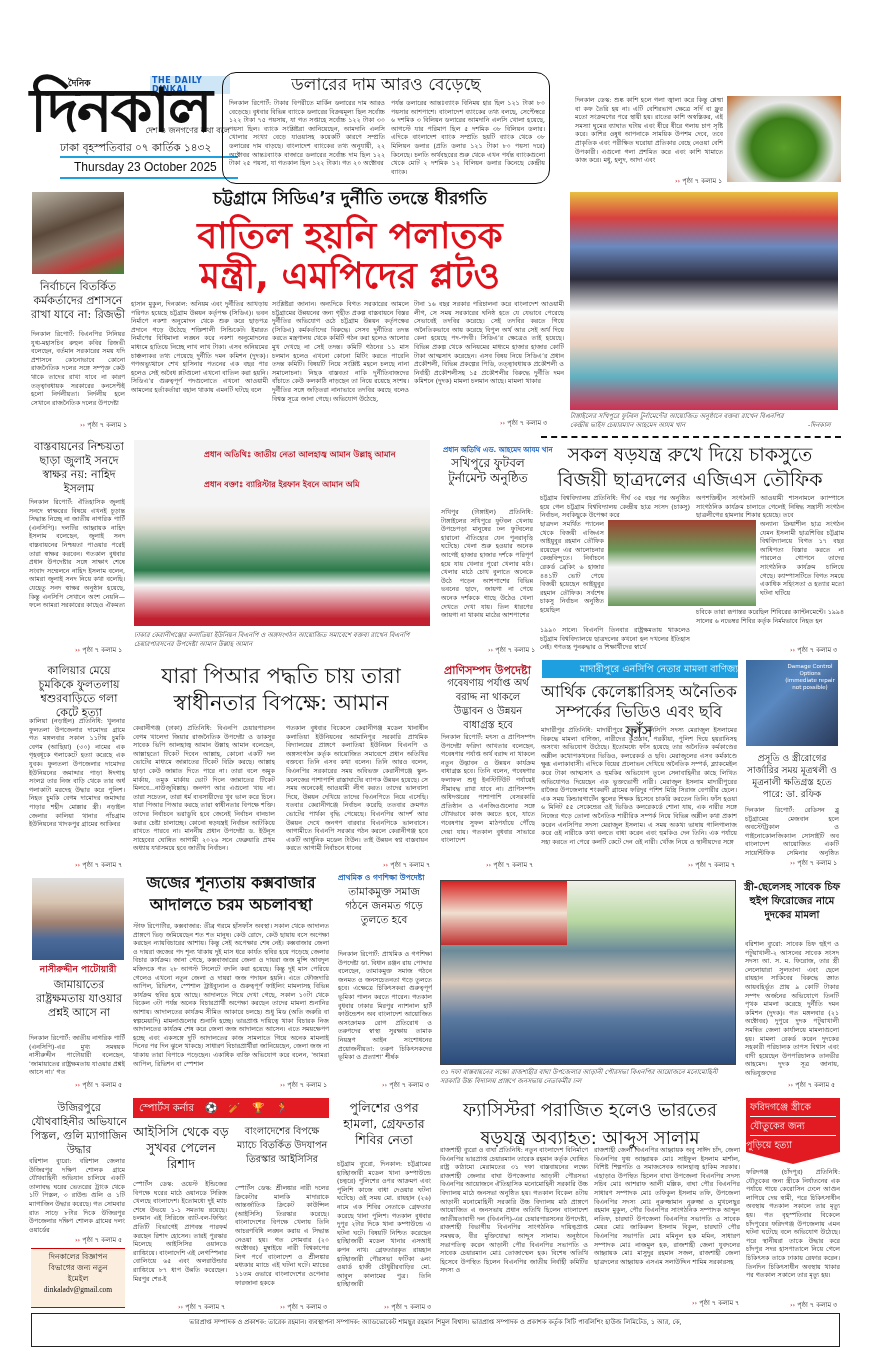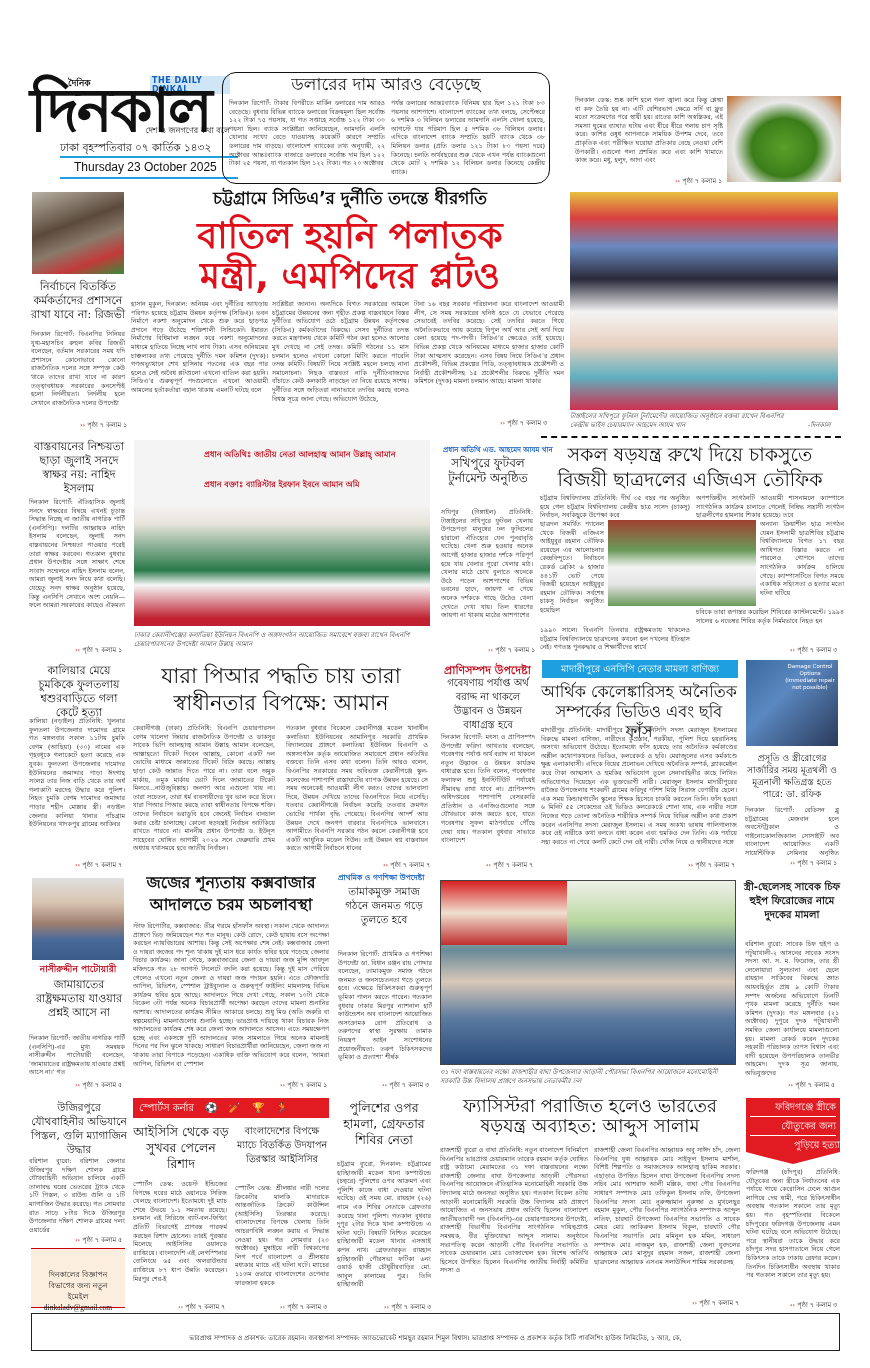--- a/index.html
+++ b/index.html
@@ -89,21 +89,21 @@
 <div class="abs hl" style="left:133px;top:663px;width:296px;font-size:21px;font-weight:normal;line-height:27px">যারা পিআর পদ্ধতি চায় তারা স্বাধীনতার বিপক্ষে: আমান</div>
 <div class="abs body-text" style="left:133px;top:724px;width:142px;height:135px;overflow:hidden;font-size:6.3px;line-height:8.6px">কেরানীগঞ্জ (ঢাকা) প্রতিনিধি: বিএনপি চেয়ারপারসন বেগম খালেদা জিয়ার রাজনৈতিক উপদেষ্টা ও ডাকসুর সাবেক ভিপি আলহাজ্ব আমান উল্লাহ আমান বলেছেন, আল্লাহতো টিকেট দিবেন আল্লাহ, কোনো একটি দল ভোটের মাধ্যমে জান্নাতের টিকেট বিক্রি করছে। আল্লাহ ছাড়া কেউ জান্নাত দিতে পারে না। তারা বলে অমুক মার্কায়, তমুক মার্কায় ভোট দিলে জান্নাতের টিকেট মিলবে...নাউজুবিল্লাহ। জনগণ আর এগুলো খায় না। তারা সচেতন, তারা ধর্ম ব্যবসায়ীদের খুব ভাল করে চিনে। যারা পিআর পিআর করছে তারা স্বাধীনতার বিপক্ষে শক্তি। তাদের নির্বাচনে ভরাডুবি হবে জেনেই নির্বাচন বানচাল করার চেষ্টা চালাচ্ছে। কোনো ষড়যন্ত্রই নির্বাচন আটকিয়ে রাখতে পারবে না। মাননীয় প্রধান উপদেষ্টা ড. ইউনূস সাহেবের ঘোষিত আগামী ২০২৬ সনে ফেব্রুয়ারি প্রথম অধ্যায় যথাসময়ে হবে জাতীয় নির্বাচন।</div>
 <div class="abs body-text" style="left:286px;top:724px;width:142px;height:128px;overflow:hidden;font-size:6.3px;line-height:8.6px">গতকাল বুধবার বিকেলে কেরানীগঞ্জ মডেল থানাধীন কলাতিয়া ইউনিয়নের আমানিপুর সরকারি প্রাথমিক বিদ্যালয়ের প্রাঙ্গণে কলাতিয়া ইউনিয়ন বিএনপি ও অঙ্গসংগঠন কর্তৃক আয়োজিত সমাবেশে প্রধান অতিথির বক্তব্যে তিনি এসব কথা বলেন। তিনি আরও বলেন, বিএনপির সরকারের সময় অবিভক্ত কেরানীগঞ্জে স্কুল-কলেজের পাশাপাশি রাস্তাঘাটের ব্যাপক উন্নয়ন হয়েছে। সে সময় অনেকেই আওয়ামী লীগ করত। তাদের ভালবাসা দিয়ে, উন্নয়ন দেখিয়ে তাদের বিএনপিতে নিয়ে এসেছি। যতবার কেরানীগঞ্জে নির্বাচন করেছি ততবার ক্রমগত ভোটের পার্থক্য বৃদ্ধি পেয়েছে। বিএনপির আদর্শ আর উন্নয়ন দেখে জনগণ বারবার বিএনপিকে ভালবাসে। আগামীতে বিএনপি সরকার গঠন করলে কেরানীগঞ্জ হবে একটি আধুনিক মডেল টাউন। তাই উন্নয়ন স্বপ্ন বাস্তবায়ন করতে আগামী নির্বাচনে ধানের</div>
 <div class="abs jump" style="left:383px;top:860px">›› <span>পৃষ্ঠা ৭ কলাম ৭</span></div>
 
 <div class="abs" style="left:444px;top:662px;font-size:11px;color:#c01020;font-weight:bold">প্রাণিসম্পদ উপদেষ্টা</div>
 <div class="abs hl" style="left:440px;top:676px;width:96px;font-size:10px;font-weight:normal;line-height:14px">গবেষণায় পর্যাপ্ত অর্থ বরাদ্দ না থাকলে উদ্ভাবন ও উন্নয়ন বাধাগ্রস্ত হবে</div>
 <div class="abs body-text" style="left:441px;top:733px;width:94px;height:125px;overflow:hidden;font-size:6.3px;line-height:8.6px">দিনকাল রিপোর্ট: মৎস্য ও প্রাণিসম্পদ উপদেষ্টা ফরিদা আখতার বলেছেন, গবেষণার পর্যাপ্ত অর্থ বরাদ্দ না থাকলে নতুন উদ্ভাবন ও উন্নয়ন কার্যক্রম বাধাগ্রস্ত হবে। তিনি বলেন, গবেষণার ফলাফল শুধু ইনস্টিটিউট পর্যায়েই সীমাবদ্ধ রাখা যাবে না। প্রাণিসম্পদ অধিদপ্তরের পাশাপাশি বেসরকারি প্রতিষ্ঠান ও এনজিওগুলোর সঙ্গে যৌথভাবে কাজ করতে হবে, যাতে গবেষণার সুফল মাঠপর্যায়ে পৌঁছে দেয়া যায়। গতকাল বুধবার সাভারে বাংলাদেশ</div>
 <div class="abs jump" style="left:486px;top:860px">›› <span>পৃষ্ঠা ৭ কলাম ৭</span></div>
 
-<div class="abs" style="left:542px;top:660px;width:196px;height:18px;background:#1ea0e0;color:#fff;font-size:9.5px;line-height:18px;text-align:center">মাদারীপুরে এনসিপি নেতার মামলা বাণিজ্য</div>
+<div class="abs" style="left:542px;top:660px;width:196px;height:18px;background:#1ea0e0;color:#fff;font-size:9.5px;line-height:18px;text-align:right">মাদারীপুরে এনসিপি নেতার মামলা বাণিজ্য</div>
 <div class="abs hl" style="left:540px;top:682px;width:198px;font-size:16px;font-weight:normal;line-height:20px">আর্থিক কেলেঙ্কারিসহ অনৈতিক সম্পর্কের ভিডিও এবং ছবি ফাঁস</div>
 <div class="abs body-text" style="left:541px;top:726px;width:196px;height:132px;overflow:hidden;font-size:6.3px;line-height:8.6px">মাদারীপুর প্রতিনিধি: মাদারীপুরে জেলা এনসিপি সদস্য মেরাজুল ইসলামের বিরুদ্ধে মামলা বাণিজ্য, নারীদের কুপ্রস্তাব, পরকীয়া, পুলিশ দিয়ে হয়রানিসহ অসংখ্য অভিযোগ উঠেছে। ইতোমধ্যে ফাঁস হয়েছে তার অনৈতিক কর্মকাণ্ডের অশ্লীল কথোপকথনের ভিডিও, কলরেকর্ড ও ছবি। মেরাজুলের এসব কর্মকাণ্ডে ক্ষুব্ধ এলাকাবাসী। এদিকে বিয়ের প্রলোভন দেখিয়ে অনৈতিক সম্পর্ক, ব্ল্যাকমেইল করে টাকা আত্মসাৎ ও হুমকির অভিযোগ তুলে সেনাবাহিনীর কাছে লিখিত অভিযোগও দিয়েছেন এক ভুক্তভোগী নারী। মেরাজুল ইসলাম মাদারীপুরের রাজৈর উপজেলার শংকরদী গ্রামের ফরিদুর পশিশ মিস্ত্রি সিরাজ বেপারীর ছেলে। এক সময় কিন্ডারগার্টেন স্কুলের শিক্ষক হিসেবে চাকরি করতেন তিনি। ফাঁস হওয়া ৬ মিনিট ৫৫ সেকেন্ডের ওই ভিডিও কলরেকর্ডে শোনা যায়, এক নারীর সঙ্গে নিজের গড়ে তোলা অনৈতিক শারীরিক সম্পর্ক নিয়ে বিভিন্ন অশ্লীল কথা প্রকাশ করেন এনসিপির সদস্য মেরাজুল ইসলাম। এ সময় অকথ্য ভাষায় গালিগালাজ করে ওই নারীকে কথা বলতে বাধা করেন এবং হুমকিও দেন তিনি। এক পর্যায়ে সহ্য করতে না পেরে কলটি কেটে দেন ওই নারী। খোঁজ নিয়ে ও স্থানীয়দের সঙ্গে</div>
 <div class="abs jump" style="left:688px;top:860px">›› <span>পৃষ্ঠা ৭ কলাম ৭</span></div>
 
 <div class="abs photo" style="left:746px;top:660px;width:92px;height:86px;background:linear-gradient(135deg,#3a6aa0 0%,#5a88c0 40%,#2a3a5a 100%)">
   <div class="abs" style="right:2px;top:3px;width:52px;font-size:5.5px;line-height:7px;color:#fff;text-align:center">Damage Control Options (immediate repair not possible)</div>
 </div>
 <div class="abs hl" style="left:744px;top:752px;width:96px;font-size:9px;font-weight:normal;line-height:12px">প্রসূতি ও স্ত্রীরোগের সার্জারির সময় মূত্রথলী ও মূত্রনালী ক্ষতিগ্রস্ত হতে পারে: ডা. রফিক</div>
 <div class="abs body-text" style="left:745px;top:806px;width:94px;height:50px;overflow:hidden;font-size:6.3px;line-height:8.6px">দিনকাল রিপোর্ট: রেডিসন ব্লু চট্টগ্রামের মেজবান হলে অবস্টেট্রিকাল ও গাইনোকোলজিক্যাল সোসাইটি অব বাংলাদেশ আয়োজিত একটি সায়েন্টিফিক সেমিনার অনুষ্ঠিত হয়েছে।</div>
 <div class="abs jump" style="left:790px;top:858px">›› <span>পৃষ্ঠা ৭ কলাম ১</span></div>
@@ -129,21 +129,21 @@
 <div class="abs caption" style="left:440px;top:1068px;width:296px">৩১ দফা বাস্তবায়নের লক্ষ্যে রাজশাহীর বাঘা উপজেলার আড়ানী পৌরসভা বিএনপির আয়োজনে মনোমোহিনী সরকারি উচ্চ বিদ্যালয় প্রাঙ্গণে জনসভায় নেতাকর্মীর ঢল</div>
 
 <div class="abs hl" style="left:744px;top:880px;width:96px;font-size:10px;font-weight:bold;line-height:14px">স্ত্রী-ছেলেসহ সাবেক চিফ হুইপ ফিরোজের নামে দুদকের মামলা</div>
 <div class="abs body-text" style="left:745px;top:940px;width:94px;height:138px;overflow:hidden;font-size:6.3px;line-height:8.6px">বরিশাল ব্যুরো: সাবেক চিফ হুইপ ও পটুয়াখালী-২ আসনের সাবেক সংসদ সদস্য আ. স. ম. ফিরোজ, তার স্ত্রী লেলোয়ারা সুলতানা এবং ছেলে রায়হান সাকিবের বিরুদ্ধে জ্ঞাত আয়বহির্ভূত প্রায় ৯ কোটি টাকার সম্পদ অর্জনের অভিযোগে তিনটি পৃথক মামলা করেছে দুর্নীতি দমন কমিশন (দুদক)। গত মঙ্গলবার (২১ অক্টোবর) দুপুরে দুদক পটুয়াখালী সমন্বিত জেলা কার্যালয়ে মামলাগুলো হয়। মামলা রেকর্ড করেন দুদকের সহকারী পরিচালক তাপস বিশ্বাস এবং বাদী হয়েছেন উপপরিচালক তানভীর আহমেদ। দুদক সূত্র জানায়, অভিযুক্তদের</div>
 <div class="abs jump" style="left:788px;top:1080px">›› <span>পৃষ্ঠা ৭ কলাম ৫</span></div>
 
 <div class="abs hl" style="left:30px;top:1100px;width:98px;font-size:10.5px;font-weight:normal;line-height:14px">উজিরপুরে যৌথবাহিনীর অভিযানে পিস্তল, গুলি ম্যাগাজিন উদ্ধার</div>
 <div class="abs body-text" style="left:29px;top:1157px;width:96px;height:76px;overflow:hidden;font-size:6.3px;line-height:8.6px">বরিশাল ব্যুরো: বরিশাল জেলার উজিরপুর দক্ষিণ শোলক গ্রামে যৌথবাহিনী অভিযান চালিয়ে একটি তালাবদ্ধ ঘরের ভেতরের ট্রাংক থেকে ১টি পিস্তল, ৩ রাউন্ড গুলি ও ১টি ম্যাগাজিন উদ্ধার করেছে। গত সোমবার রাত সাড়ে ৮টার দিকে উজিরপুর উপজেলার দক্ষিণ শোলক গ্রামের দলং ওয়ার্ডের</div>
 <div class="abs jump" style="left:75px;top:1235px">›› <span>পৃষ্ঠা ৭ কলাম ৫</span></div>
 
-<div class="abs" style="left:31px;top:1248px;width:94px;height:60px;background:#fbeede;border-top:1px solid #c00;border-bottom:1px solid #c00;text-align:center;font-size:7.5px;line-height:11px;padding-top:20px">
+<div class="abs" style="left:31px;top:1248px;width:94px;height:60px;background:#fbeede;border-top:1px solid #c00;border-bottom:1px solid #c00;text-align:center;font-size:7.5px;line-height:11px;padding-top:2px">
   <div>দিনকালের বিজ্ঞাপন</div>
   <div>বিভাগের জন্য নতুন</div>
   <div>ইমেইল</div>
   <div style="font-family:'Liberation Serif',serif;font-size:7.5px">dinkaladv@gmail.com</div>
 </div>
 
 <div class="abs" style="left:133px;top:1098px;width:196px;height:20px;background:#e21b23;color:#fff;font-size:10px;line-height:20px;padding-left:6px">
   <span>স্পোর্টস কর্নার</span>
   <span style="margin-left:8px;letter-spacing:4px">⚽ 🏏 🏆 🏃</span>
 </div>
@@ -151,28 +151,28 @@
 <div class="abs body-text" style="left:133px;top:1180px;width:94px;height:123px;overflow:hidden;font-size:6.3px;line-height:8.6px">স্পোর্টস ডেস্ক: ওয়েস্ট ইন্ডিজের বিপক্ষে ঘরের মাঠে ওয়ানডে সিরিজ খেলছে বাংলাদেশ। ইতোমধ্যে দুই ম্যাচ শেষে উভয়ে ১-১ সমতায় রয়েছে। চলমান এই সিরিজে ব্যাট-বল-ফিল্ডিং প্রতিটি বিভাগেই প্রাণবন্ত পারফর্ম করছেন রিশাদ হোসেন। তারই পুরস্কার মিলেছে আইসিসির ওয়ানডে র‍্যাঙ্কিংয়ে। বাংলাদেশি এই লেগস্পিনার বোলিংয়ে ৬৫ এবং অলরাউন্ডার র‍্যাঙ্কিংয়ে ৮৭ ধাপ উন্নতি করেছেন। মিরপুর শের-ই</div>
 <div class="abs jump" style="left:178px;top:1302px">›› <span>পৃষ্ঠা ৭ কলাম ৭</span></div>
 <div class="abs hl" style="left:234px;top:1124px;width:96px;font-size:9.5px;font-weight:normal;line-height:14px">বাংলাদেশের বিপক্ষে ম্যাচে বিতর্কিত উদযাপন তিরস্কার আইসিসির</div>
 <div class="abs body-text" style="left:235px;top:1184px;width:94px;height:118px;overflow:hidden;font-size:6.3px;line-height:8.6px">স্পোর্টস ডেস্ক: শ্রীলঙ্কার নারী দলের ক্রিকেটার মালকি মাদারাকে আন্তর্জাতিক ক্রিকেট কাউন্সিল (আইসিসি) তিরস্কার করেছে। বাংলাদেশের বিপক্ষে খেলায় তিনি আচরণবিধি লঙ্ঘন করায় এ সিদ্ধান্ত নেওয়া হয়। গত সোমবার (২০ অক্টোবর) মুম্বাইয়ে নারী বিশ্বকাপের লিগ পর্বে বাংলাদেশ ও শ্রীলঙ্কার মধ্যকার ম্যাচে এই ঘটনা ঘটে। ম্যাচের ১১তম ওভারে বাংলাদেশের ওপেনার ফারজানা হককে</div>
 <div class="abs jump" style="left:280px;top:1302px">›› <span>পৃষ্ঠা ৭ কলাম ৩</span></div>
 
 <div class="abs hl" style="left:336px;top:1100px;width:96px;font-size:12.5px;font-weight:normal;line-height:16px">পুলিশের ওপর হামলা, গ্রেফতার শিবির নেতা</div>
 <div class="abs body-text" style="left:337px;top:1160px;width:94px;height:140px;overflow:hidden;font-size:6.3px;line-height:8.6px">চট্টগ্রাম ব্যুরো, দিনকাল: চট্টগ্রামের হাটহাজারী মডেল থানা কম্পাউন্ডে (চত্বরে) পুলিশের ওপর আক্রমণ এবং পুলিশি কাজে বাধা দেওয়ার ঘটনা ঘটেছে। ওই সময় মো. রায়হান (২৬) নামে এক শিবির নেতাকে গ্রেফতার করেছে থানা পুলিশ। গতকাল বুধবার দুপুর ২টার দিকে থানা কম্পাউন্ডে এ ঘটনা ঘটে। বিষয়টি নিশ্চিত করেছেন হাটহাজারী মডেল থানার এসআই রুপন নাথ। গ্রেফতারকৃত রায়হান হাটহাজারী পৌরসভা ফটিকা ৬নং ওয়ার্ড হাজী চৌধুরীরবাড়ির মো. আবুল কালামের পুত্র। তিনি হাটহাজারী</div>
 <div class="abs jump" style="left:384px;top:1302px">›› <span>পৃষ্ঠা ৭ কলাম ৩</span></div>
 
-<div class="abs hl" style="left:440px;top:1096px;width:300px;font-size:18px;font-weight:normal;line-height:20px">ফ্যাসিস্টরা পরাজিত হলেও ভারতের ষড়যন্ত্র অব্যাহত: আব্দুস সালাম</div>
+<div class="abs hl" style="left:440px;top:1096px;width:300px;font-size:18px;font-weight:normal;line-height:28px">ফ্যাসিস্টরা পরাজিত হলেও ভারতের ষড়যন্ত্র অব্যাহত: আব্দুস সালাম</div>
 <div class="abs body-text" style="left:440px;top:1146px;width:148px;height:158px;overflow:hidden;font-size:6.3px;line-height:8.6px">রাজশাহী ব্যুরো ও বাঘা প্রতিনিধি: নতুন বাংলাদেশ বিনির্মাণে বিএনপির ভারপ্রাপ্ত চেয়ারম্যান তারেক রহমান কর্তৃক ঘোষিত রাষ্ট্র কাঠামো মেরামতের ৩১ দফা বাস্তবায়নের লক্ষ্যে রাজশাহী জেলার বাঘা উপজেলার আড়ানী পৌরসভা বিএনপির আয়োজনে ঐতিহাসিক মনোমোহিনী সরকারি উচ্চ বিদ্যালয় মাঠে জনসভা অনুষ্ঠিত হয়। গতকাল বিকেল ৪টায় আড়ানী মনোমোহিনী সরকারি উচ্চ বিদ্যালয় মাঠ প্রাঙ্গণে আয়োজিত এ জনসভায় প্রধান অতিথি ছিলেন বাংলাদেশ জাতীয়তাবাদী দল (বিএনপি)-এর চেয়ারপারসনের উপদেষ্টা, রাজশাহী বিভাগীয় বিএনপির সাংগঠনিক দায়িত্বপ্রাপ্ত সমন্বয়ক, বীর মুক্তিযোদ্ধা আব্দুস সালাম। অনুষ্ঠানে সভাপতিত্ব করেন আড়ানী পৌর বিএনপির সভাপতি ও সাবেক চেয়ারম্যান মোঃ তোজাম্মেল হক। বিশেষ অতিথি হিসেবে উপস্থিত ছিলেন বিএনপির জাতীয় নির্বাহী কমিটির সদস্য ও</div>
 <div class="abs body-text" style="left:594px;top:1146px;width:146px;height:150px;overflow:hidden;font-size:6.3px;line-height:8.6px">রাজশাহী জেলা বিএনপির আহ্বায়ক অবু সাঈদ চাঁদ, জেলা বিএনপির যুগ্ম আহ্বায়ক মোঃ সাইফুল ইসলাম মার্শাল, বিশিষ্ট শিল্পপতি ও সমাজসেবক আলহাজ্ব হাকিম সরকার। এছাড়াও উপস্থিত ছিলেন বাঘা উপজেলা বিএনপির সদস্য সচিব মোঃ আশরাফ আলী মল্লিক, বাঘা পৌর বিএনপির সাধারণ সম্পাদক মোঃ তফিকুল ইসলাম তফি, উপজেলা বিএনপির সদস্য মোঃ নুরুজ্জামান নুরুজ্জা ও মুখলেছুর রহমান মুকুল, পৌর বিএনপির সাংগঠনিক সম্পাদক আব্দুল লতিফ, চারঘাট উপজেলা বিএনপির সভাপতি ও সাবেক মেয়র মোঃ জাকিরুল ইসলাম বিকুল, চারঘাট পৌর বিএনপির সভাপতি মোঃ মমিনুল হক মমিন, সাধারণ সম্পাদক মোঃ নাজমুল হক, রাজশাহী জেলা যুবদলের আহ্বায়ক মোঃ মাসুদুর রহমান সজল, রাজশাহী জেলা ছাত্রদলের আহ্বায়ক এসএম সলাউদ্দিন শামিম সরকারসহ</div>
 <div class="abs jump" style="left:692px;top:1298px">›› <span>পৃষ্ঠা ৭ কলাম ৭</span></div>
 
-<div class="abs" style="left:746px;top:1098px;width:94px;height:66px;background:#e21b23;color:#fff;text-align:right;font-size:9.5px;line-height:18px;clip-path:polygon(0 0,100% 0,100% 82%,50% 100%,0 82%)">
+<div class="abs" style="left:746px;top:1098px;width:94px;height:66px;background:#e21b23;color:#fff;text-align:left;font-size:9.5px;line-height:18px;clip-path:polygon(0 0,100% 0,100% 82%,50% 100%,0 82%)">
   <div style="border-bottom:1px solid #fff;margin:0 4px">ফরিদগঞ্জে স্ত্রীকে</div>
   <div style="border-bottom:1px solid #fff;margin:0 4px">যৌতুকের জন্য</div>
   <div>পুড়িয়ে হত্যা</div>
 </div>
 <div class="abs body-text" style="left:746px;top:1168px;width:94px;height:130px;overflow:hidden;font-size:6.3px;line-height:8.6px">ফরিদগঞ্জ (চাঁদপুর) প্রতিনিধি: যৌতুকের জন্য স্ত্রীকে নির্যাতনের এক পর্যায়ে গায়ে কেরোসিন ঢেলে আগুন লাগিয়ে দেয় স্বামী, পরে চিকিৎসাধীন অবস্থায় গতকাল সকালে তার মৃত্যু হয়। গত বৃহস্পতিবার বিকেলে চাঁদপুরের ফরিদগঞ্জ উপজেলায় এমন ঘটনা ঘটেছে বলে অভিযোগ উঠেছে। পরে স্থানীয়রা তাকে উদ্ধার করে চাঁদপুর সদর হাসপাতালে নিয়ে গেলে চিকিৎসক তাকে ঢাকায় রেফার করেন। তিনদিন চিকিৎসাধীন অবস্থায় থাকার পর গতকাল সকালে তার মৃত্যু হয়।</div>
 <div class="abs jump" style="left:790px;top:1300px">›› <span>পৃষ্ঠা ৭ কলাম ৩</span></div>
 
-<div class="abs" style="left:31px;top:1313px;width:809px;height:34px;border:1px solid #222;padding:18px 6px;text-align:center;font-family:'DejaVu Serif',serif;font-size:6.5px;line-height:13px;white-space:nowrap;overflow:hidden">
+<div class="abs" style="left:31px;top:1313px;width:809px;height:34px;border:1px solid #222;padding:2px 6px;text-align:center;font-family:'DejaVu Serif',serif;font-size:6.5px;line-height:13px;white-space:nowrap;overflow:hidden">
   <div>ভারপ্রাপ্ত সম্পাদক ও প্রকাশক: তারেক রহমান। ব্যবস্থাপনা সম্পাদক: অ্যাডভোকেট শামছুর রহমান শিমুল বিশ্বাস। ভারপ্রাপ্ত সম্পাদক ও প্রকাশক কর্তৃক সিটি পাবলিশিং হাউজ লিমিটেড, ১ আর, কে,</div>
 </div>
 
 </body></html>

